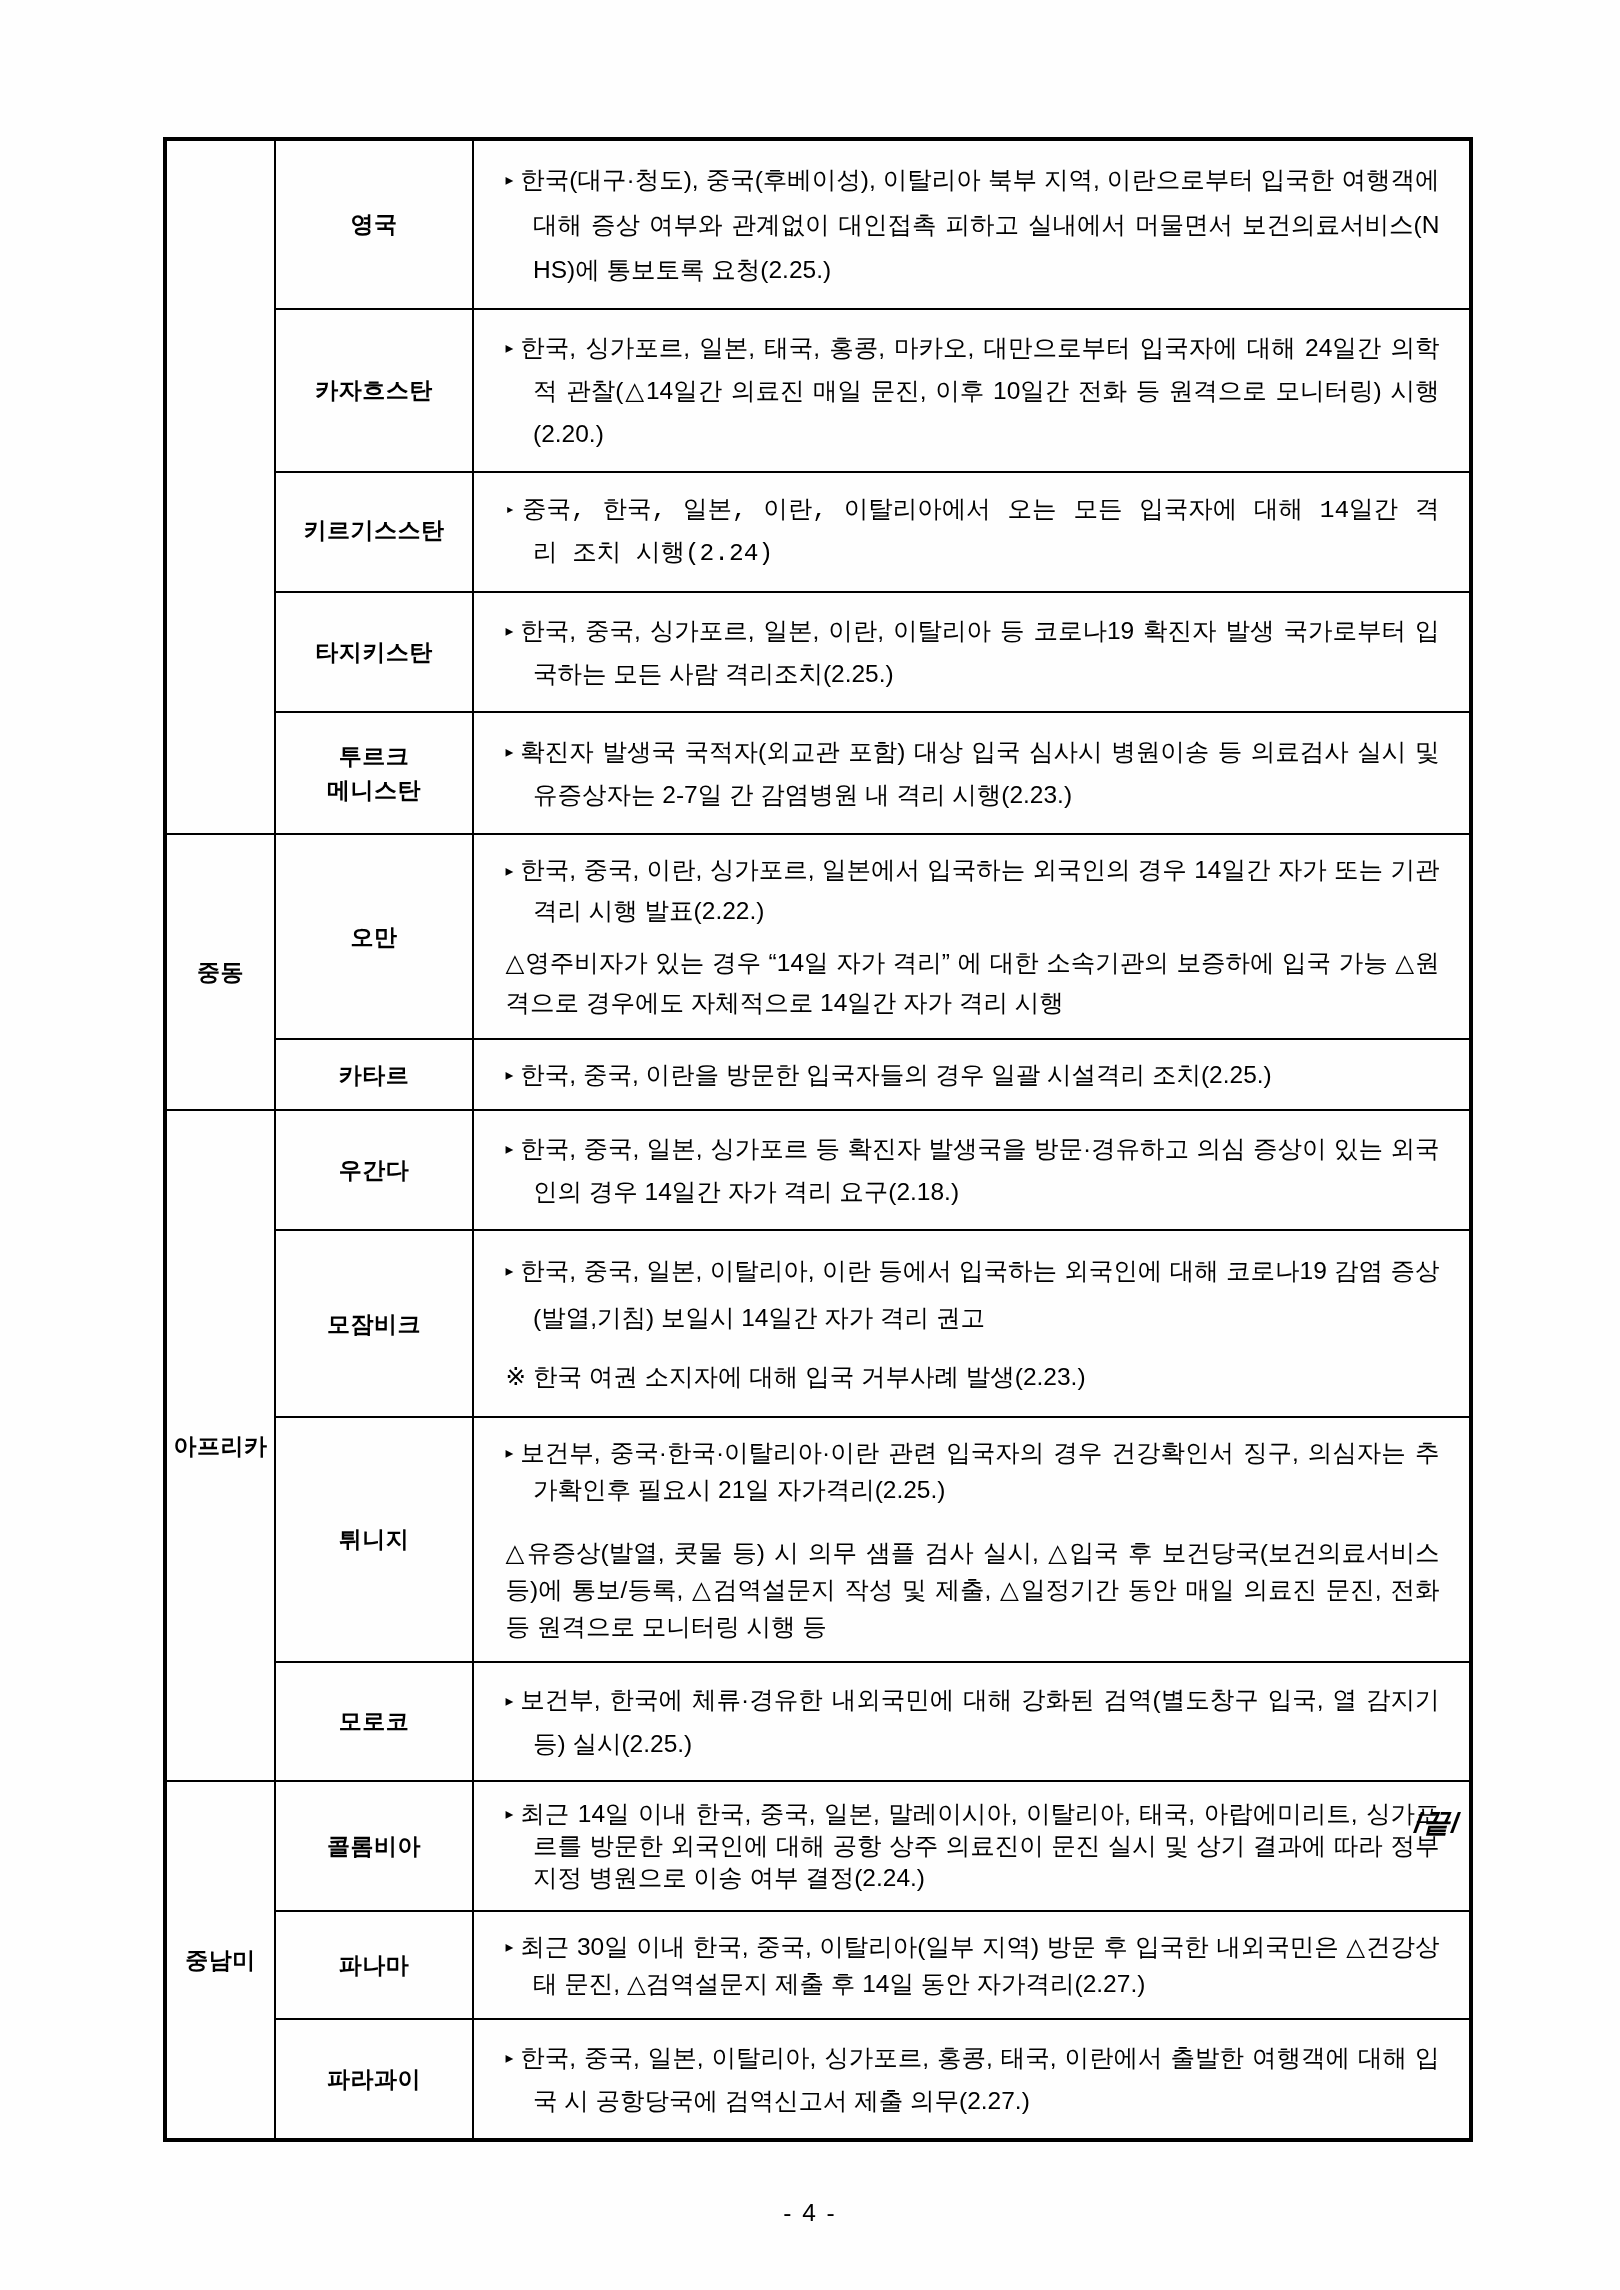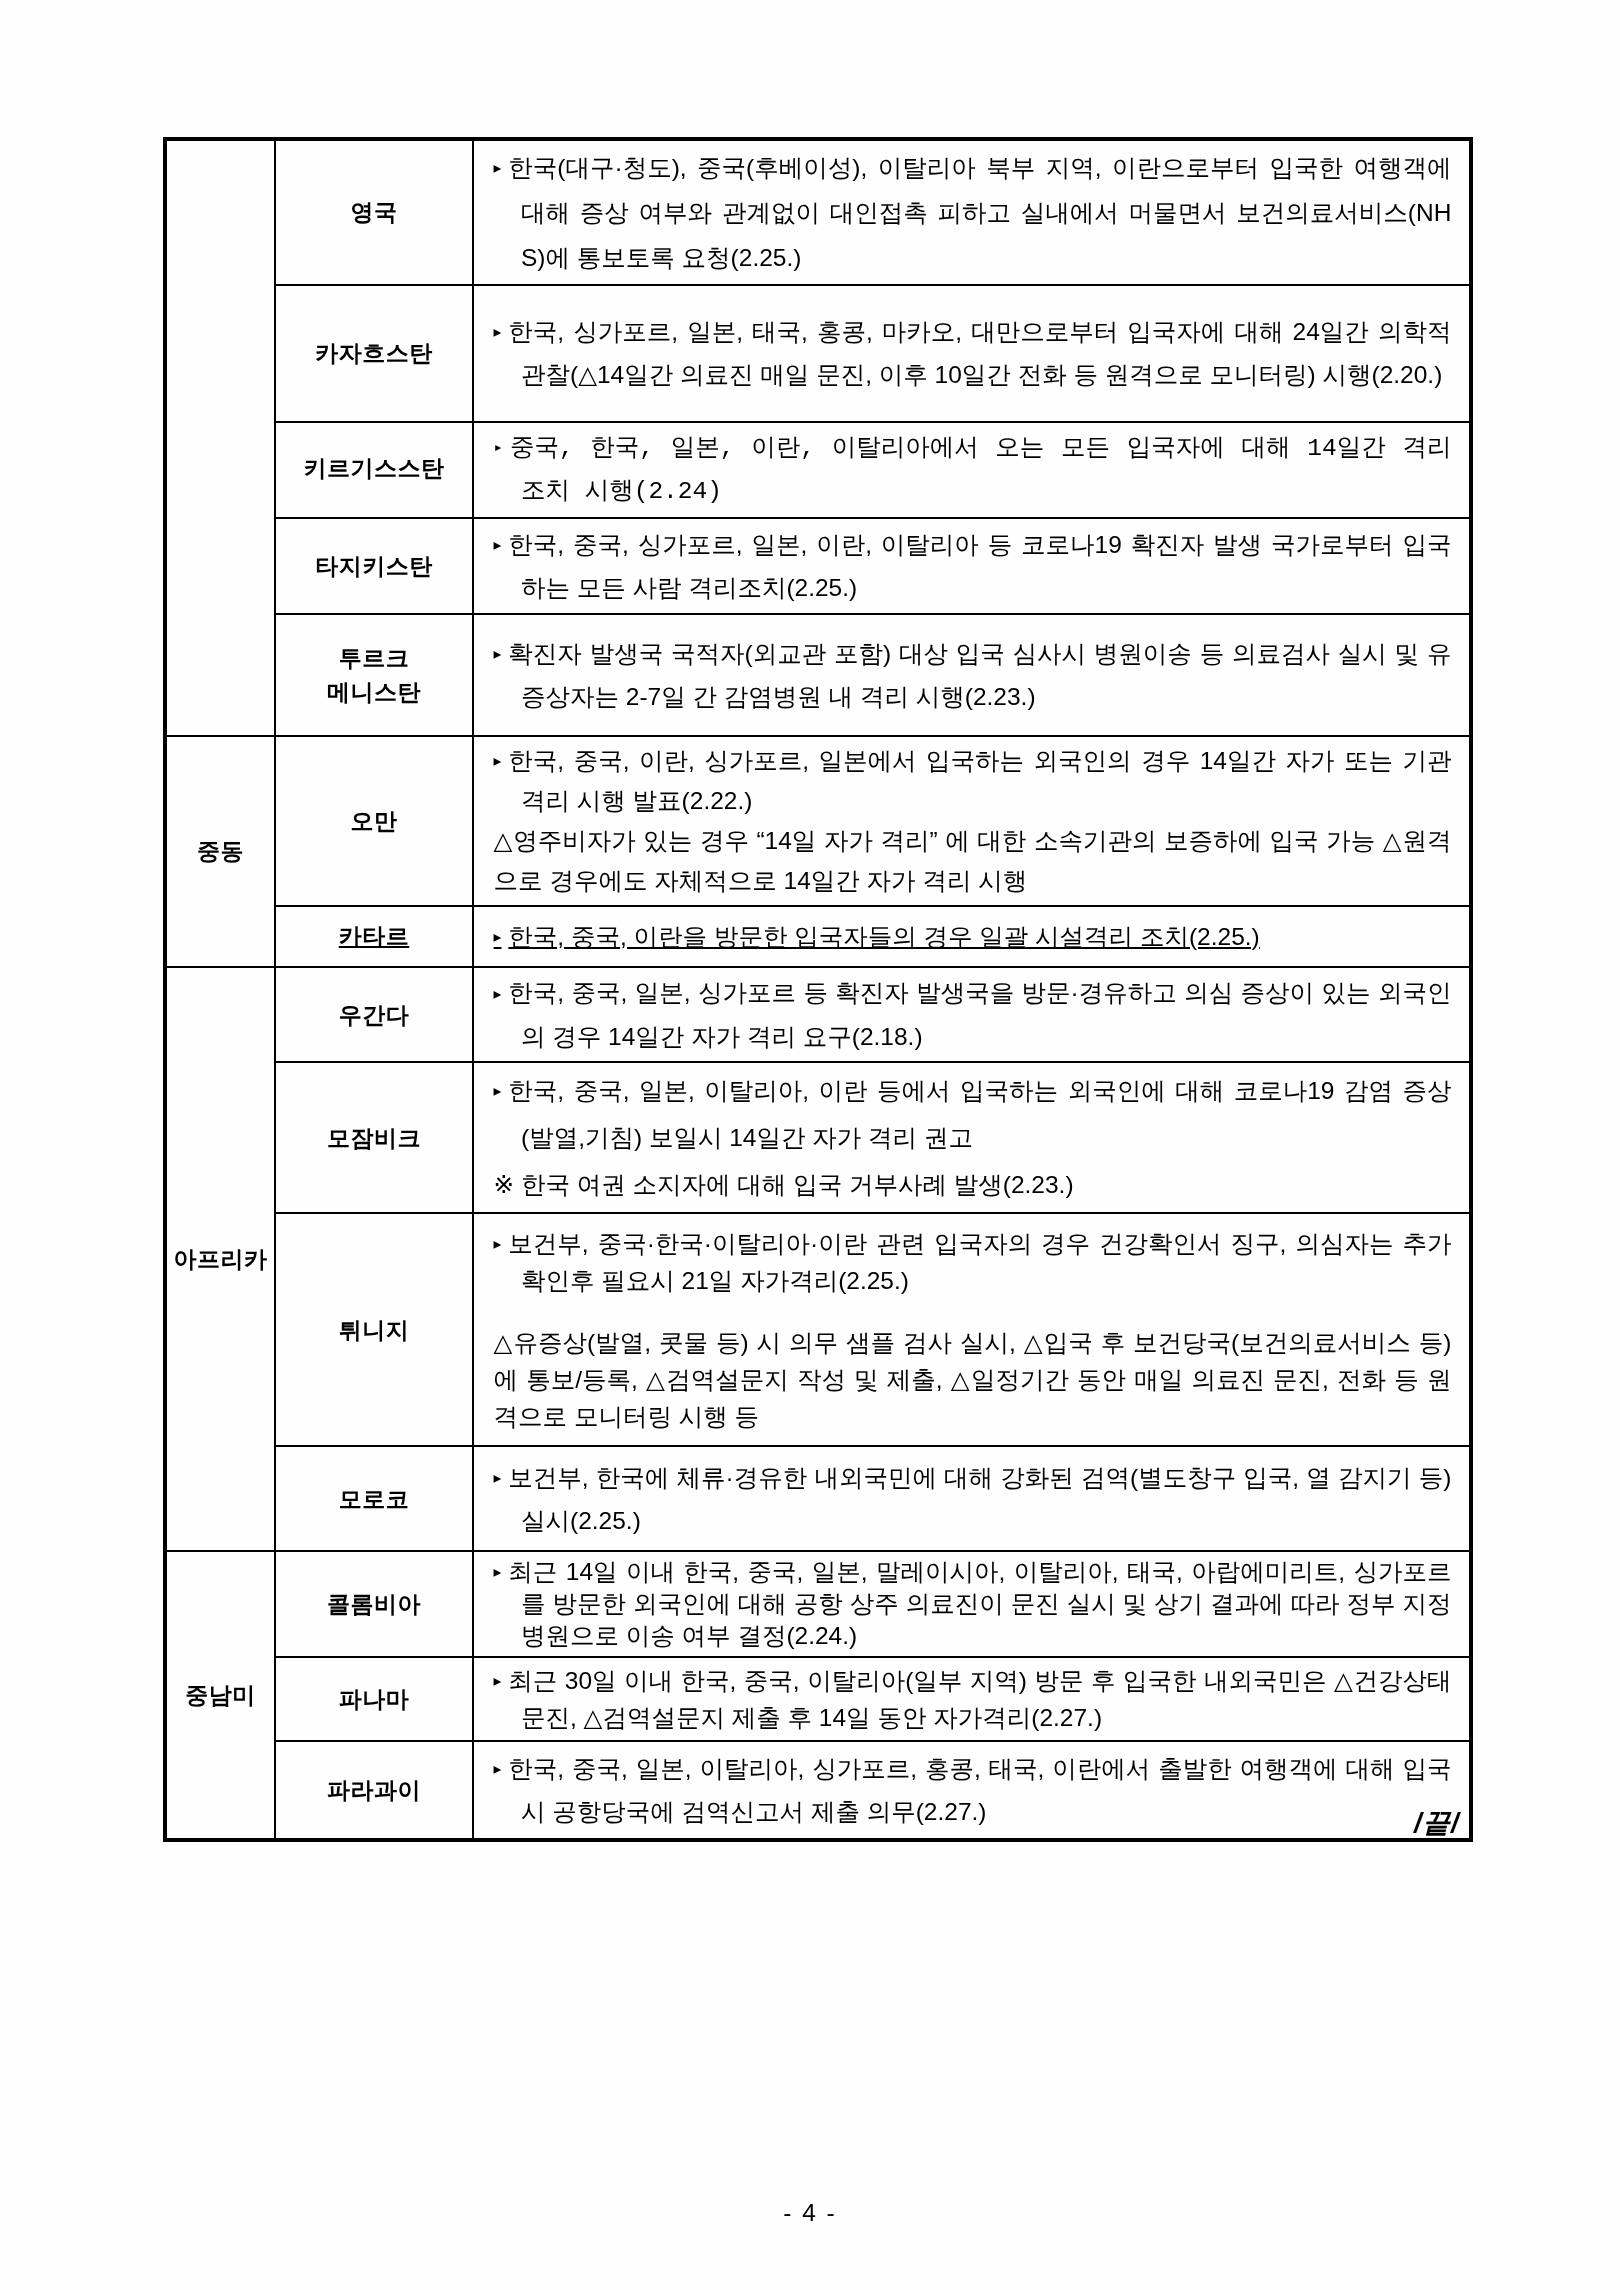--- a/index.html
+++ b/index.html
@@ -34,21 +34,21 @@
     padding:0;
     white-space:pre-line;
     letter-spacing:0.5px;
   }
   .desc-cell{
     padding:3.9px 17.6px 3.9px 19.6px;
     font-size:24.5px;
     text-align:justify;
   }
   .para{
-    margin:0;
+    margin:12px;
     word-break:break-all;
   }
   .para.with-bullet{
     padding-left:27.4px;
     text-indent:-27.4px;
   }
   .para.no-bullet{
     padding-left:0;
     text-indent:0;
   }
@@ -120,21 +120,21 @@
           </td>
         </tr>
         <tr style="height: 167px;">
           <td class="region-cell thick-top" rowspan="2">중동</td>
           <td class="country-cell thick-top">오만</td>
           <td class="desc-cell thick-top" style="line-height: 40px;">
             <p class="para with-bullet"><span class="bullet">▸</span><span>한국, 중국, 이란, 싱가포르, 일본에서 입국하는 외국인의 경우 14일간 자가 또는 기관 격리 시행 발표(2.22.)</span></p>
             <p class="para no-bullet"><span>△영주비자가 있는 경우 “14일 자가 격리” 에 대한 소속기관의 보증하에 입국 가능 △원격으로 경우에도 자체적으로 14일간 자가 격리 시행</span></p>
           </td>
         </tr>
-        <tr style="height: 61px; text-decoration: underline;">
+        <tr style="height: 61px;">
           <td class="country-cell">카타르</td>
           <td class="desc-cell" style="line-height: 37px;">
             <p class="para with-bullet"><span class="bullet">▸</span><span>한국, 중국, 이란을 방문한 입국자들의 경우 일괄 시설격리 조치(2.25.)</span></p>
           </td>
         </tr>
         <tr style="height: 93px;">
           <td class="region-cell thick-top" rowspan="4">아프리카</td>
           <td class="country-cell thick-top">우간다</td>
           <td class="desc-cell thick-top" style="line-height: 43px;">
             <p class="para with-bullet"><span class="bullet">▸</span><span>한국, 중국, 일본, 싱가포르 등 확진자 발생국을 방문·경유하고 의심 증상이 있는 외국인의 경우 14일간 자가 격리 요구(2.18.)</span></p>

